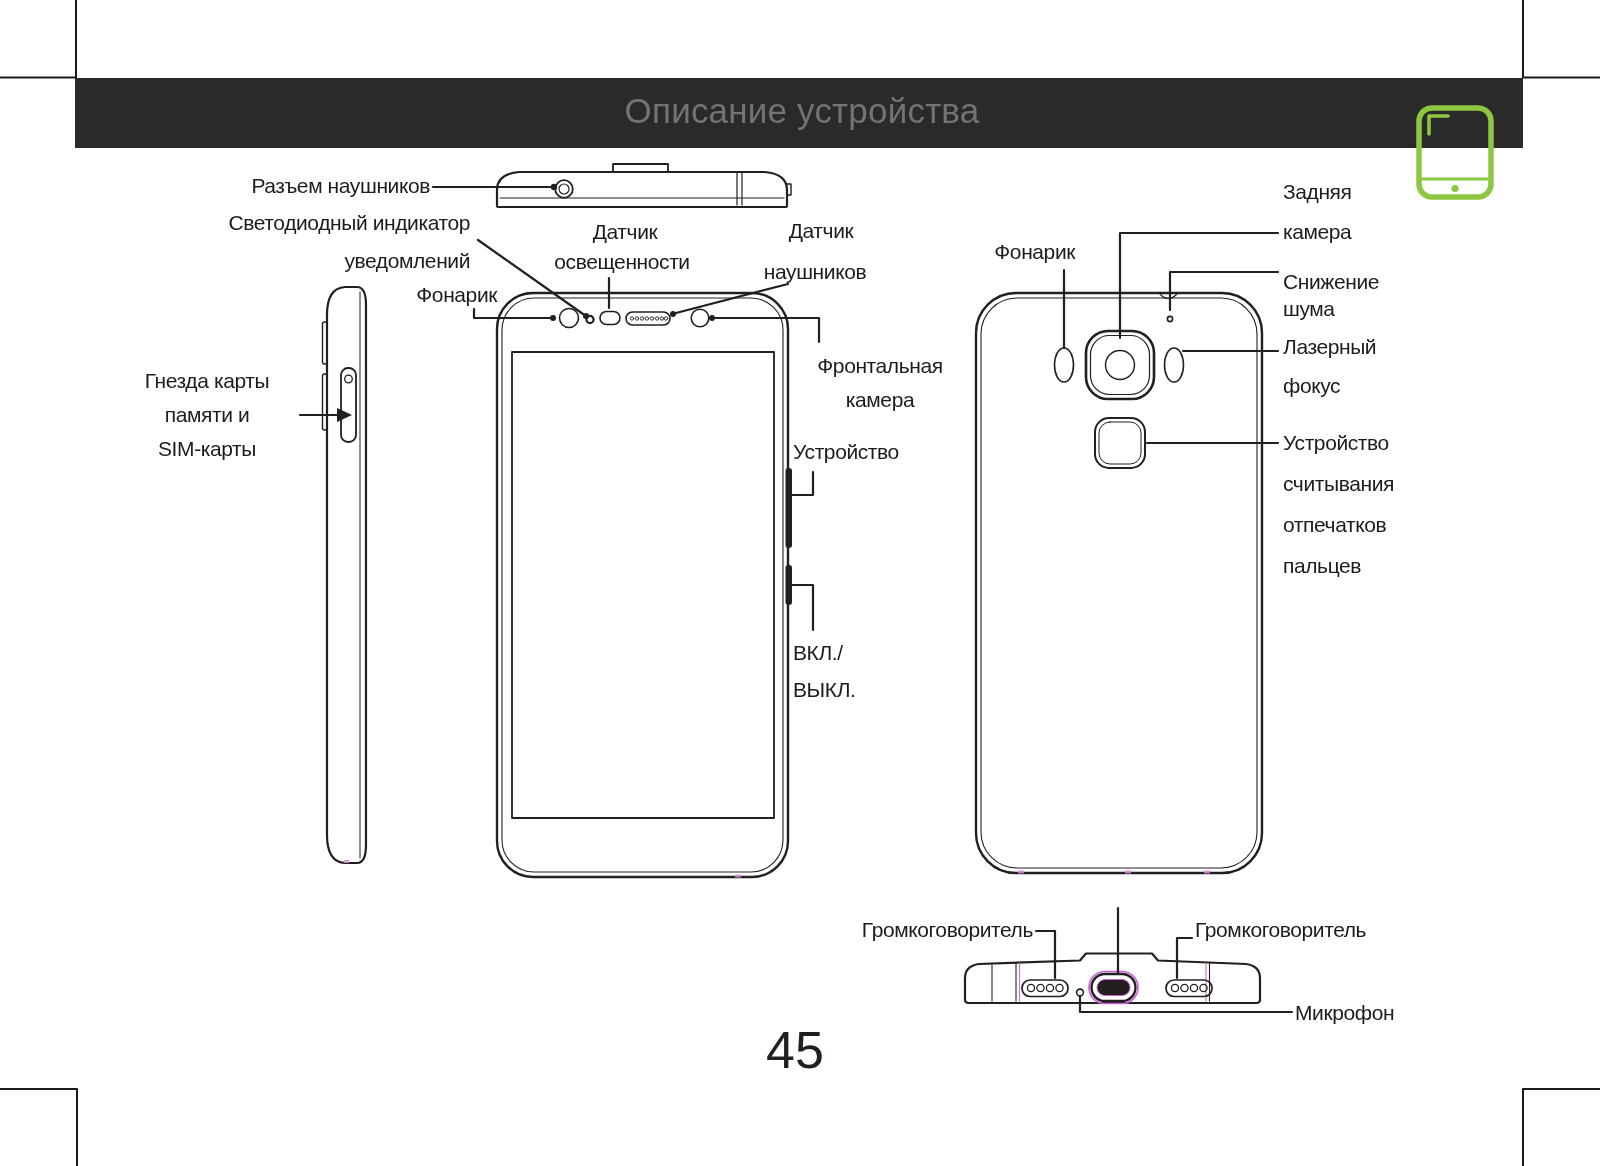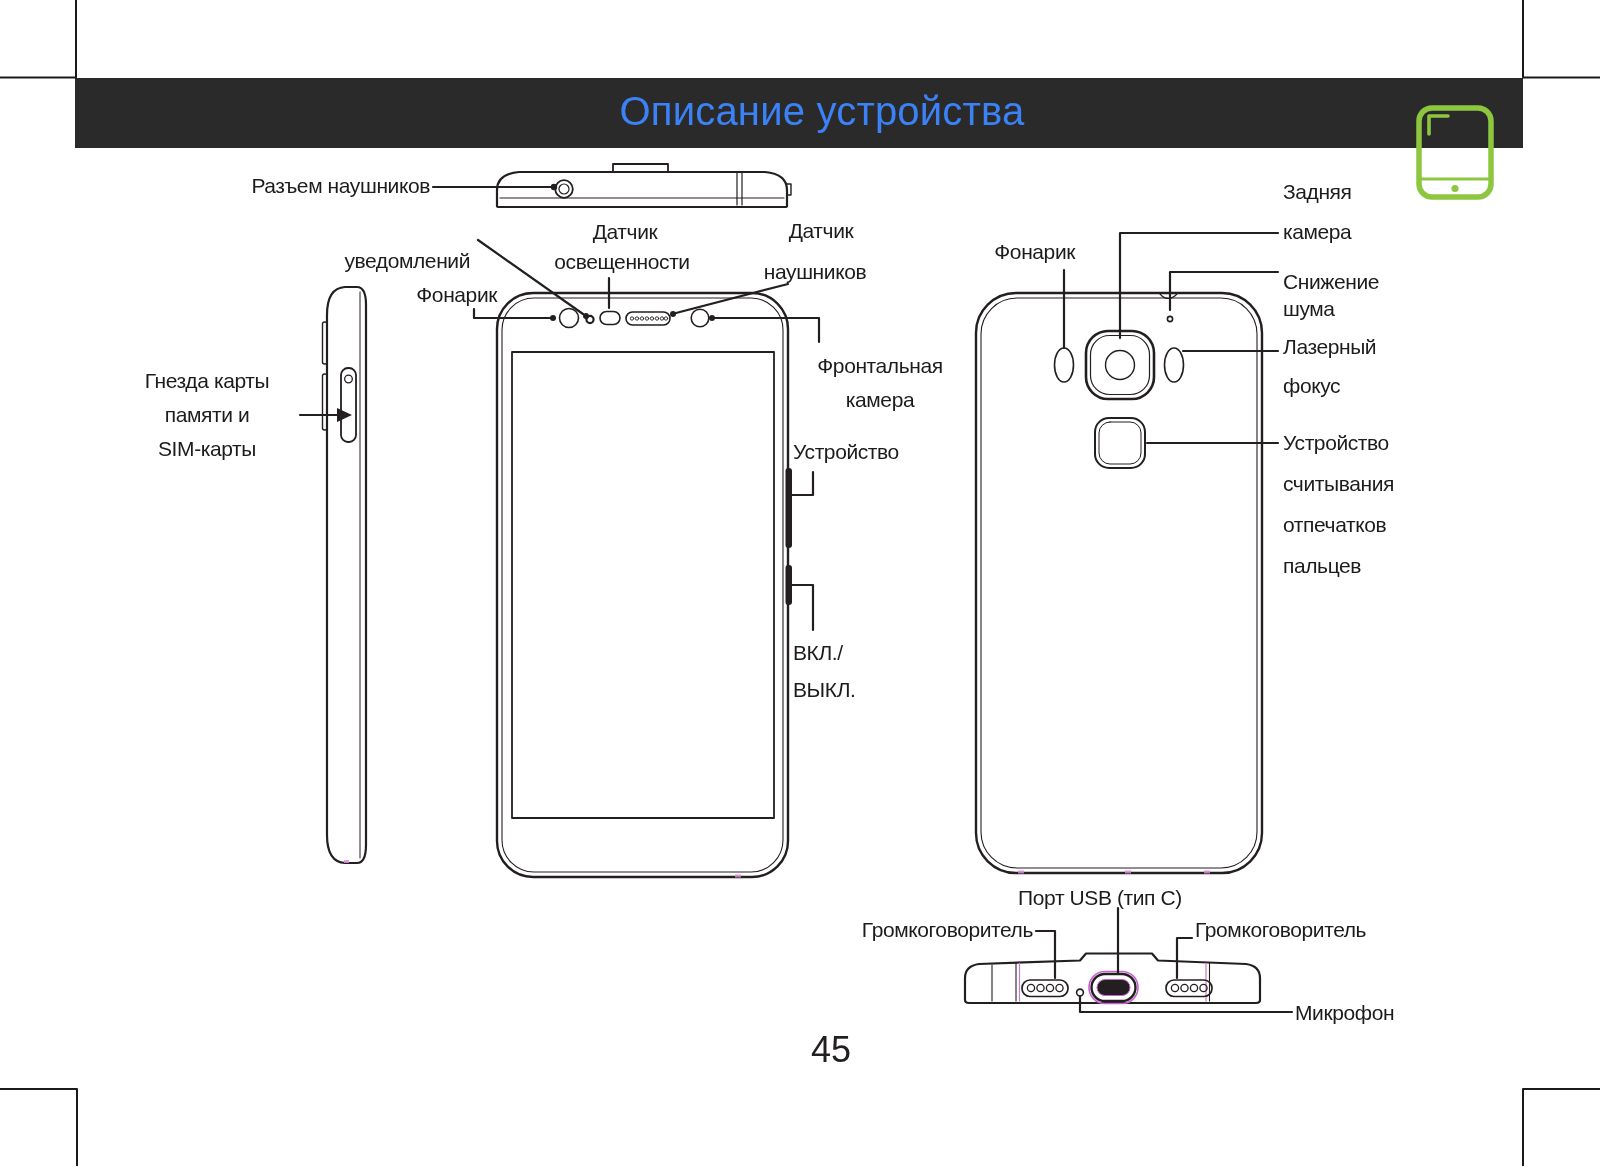--- a/index.html
+++ b/index.html
@@ -6,33 +6,33 @@
   .page{
     position:relative;width:1600px;height:1166px;background:#fff;
     font-family:"Liberation Sans", sans-serif;overflow:hidden;
   }
   .diagram-svg{position:absolute;left:0;top:0;z-index:1;}
   .header-bar{
     position:absolute;left:75px;top:78px;width:1448px;height:70px;
     background:#2b2a2a;z-index:0;
   }
   .title{
-    position:absolute;left:822px;top:113px;transform:translate(-50%,-54%);
-    font-size:40px;color:#3b82f6;white-space:nowrap;z-index:2;letter-spacing:0.2px;
+    position:absolute;left:802px;top:113px;transform:translate(-50%,-54%);
+    font-size:35px;color:#737373;white-space:nowrap;z-index:2;letter-spacing:0.2px;
   }
   .lbl{
     position:absolute;font-size:21px;color:#1e1b1c;white-space:nowrap;
     z-index:2;letter-spacing:-0.4px;line-height:1;
   }
   .lbl.r{transform:translate(-100%,-52%);}
   .lbl.c{transform:translate(-50%,-52%);}
   .lbl.l{transform:translate(0,-52%);}
   .page-num{
     position:absolute;left:795px;top:1050px;transform:translate(-50%,-50%);
-    font-size:36px;color:#231f20;z-index:2;margin-left:36px;
+    font-size:52px;color:#231f20;z-index:2;
   }
 </style>
 </head>
 <body>
 
 <div class="page">
 
   <div class="header-bar"></div>
   <div class="title">Описание устройства</div>
 
@@ -164,20 +164,21 @@
         <path d="M1147,443 H1278"></path>
         <path d="M1118,908 V973"></path>
         <path d="M1036,931 H1055 V978"></path>
         <path d="M1192,938 H1177 V978"></path>
         <path d="M1080,997 V1012 H1292"></path>
       </g>
     </g>
   </svg>
 
   <div class="lbl r" style="left:430px;top:186px">Разъем наушников</div>
+  <div class="lbl r" style="left:470px;top:223px">Светодиодный индикатор</div>
   <div class="lbl r" style="left:470px;top:261px">уведомлений</div>
   <div class="lbl r" style="left:497px;top:295px">Фонарик</div>
   <div class="lbl c" style="left:625px;top:232px">Датчик</div>
   <div class="lbl c" style="left:622px;top:262px">освещенности</div>
   <div class="lbl c" style="left:821px;top:231px">Датчик</div>
   <div class="lbl c" style="left:815px;top:272px">наушников</div>
   <div class="lbl c" style="left:880px;top:366px">Фронтальная</div>
   <div class="lbl c" style="left:880px;top:400px">камера</div>
   <div class="lbl l" style="left:793px;top:452px">Устройство</div>
   <div class="lbl l" style="left:793px;top:653px">ВКЛ./</div>
@@ -189,19 +190,18 @@
   <div class="lbl l" style="left:1283px;top:192px">Задняя</div>
   <div class="lbl l" style="left:1283px;top:232px">камера</div>
   <div class="lbl l" style="left:1283px;top:282px">Снижение</div>
   <div class="lbl l" style="left:1283px;top:309px">шума</div>
   <div class="lbl l" style="left:1283px;top:347px">Лазерный</div>
   <div class="lbl l" style="left:1283px;top:386px">фокус</div>
   <div class="lbl l" style="left:1283px;top:443px">Устройство</div>
   <div class="lbl l" style="left:1283px;top:484px">считывания</div>
   <div class="lbl l" style="left:1283px;top:525px">отпечатков</div>
   <div class="lbl l" style="left:1283px;top:566px">пальцев</div>
-  <div class="lbl c" style="left:1100px;top:898px">Порт USB (тип C)</div>
   <div class="lbl r" style="left:1033px;top:930px">Громкоговоритель</div>
   <div class="lbl l" style="left:1195px;top:930px">Громкоговоритель</div>
   <div class="lbl l" style="left:1295px;top:1013px">Микрофон</div>
 
   <div class="page-num">45</div>
 </div>
 
 </body></html>

